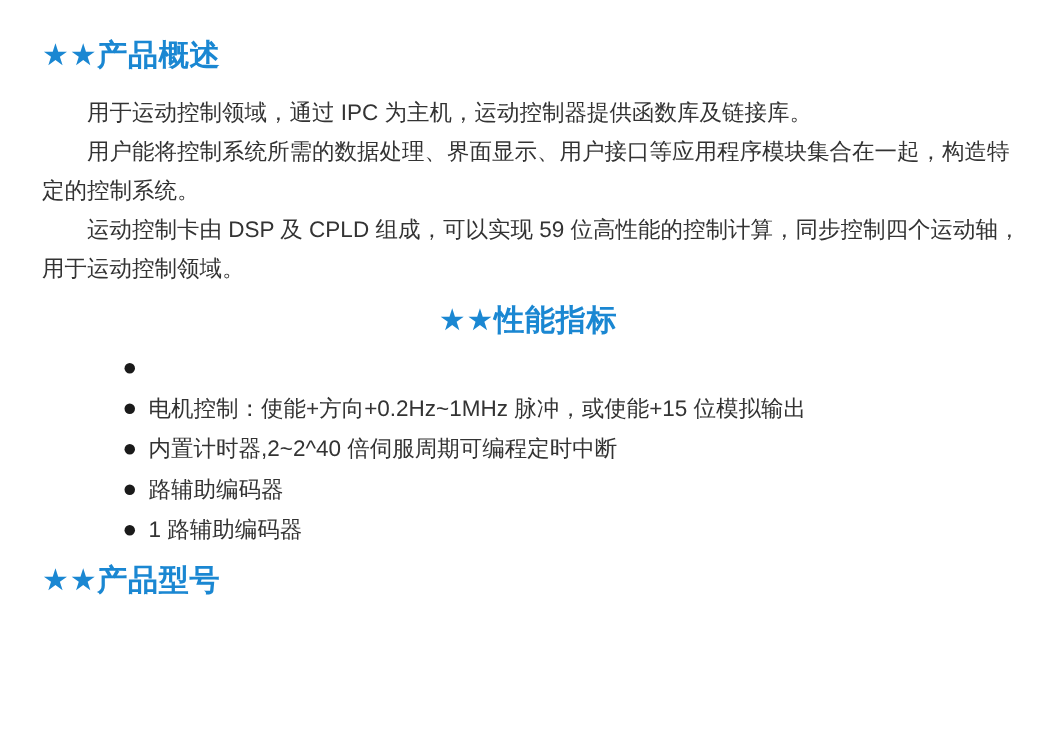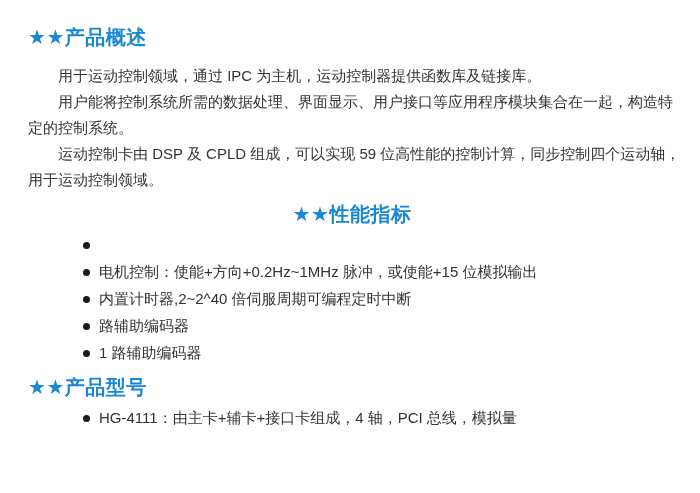--- a/index.html
+++ b/index.html
@@ -106,19 +106,15 @@
     </li>
     <li class="bullet-item">
       <span class="dot"></span>
       <span class="bullet-text">1 路辅助编码器</span>
     </li>
   </ul>
 
   <h2 class="sec-heading heading-3">★★产品型号</h2>
 
   <ul class="bullet-list">
-    <li class="bullet-item">
-      <span class="dot"></span>
-      <span class="bullet-text">HG-4111：由主卡+辅卡+接口卡组成，4 轴，PCI 总线，模拟量</span>
-    </li>
   </ul>
 
 </div>
 
 </body></html>

